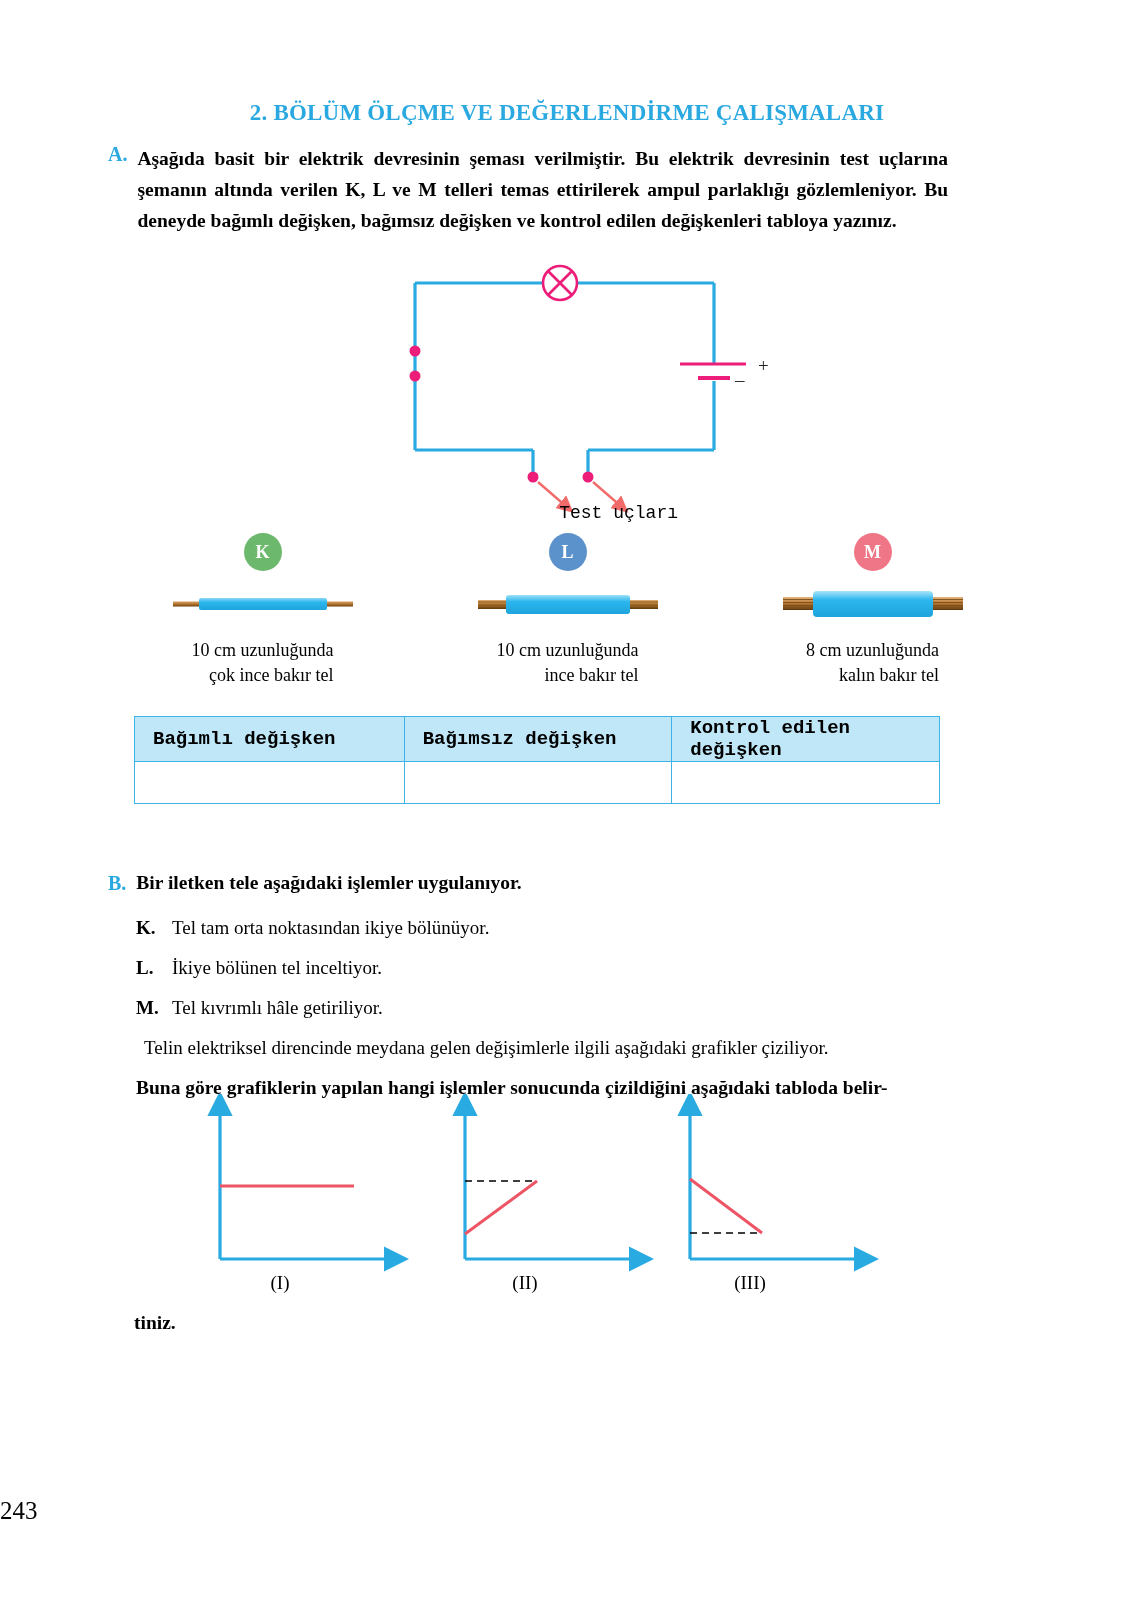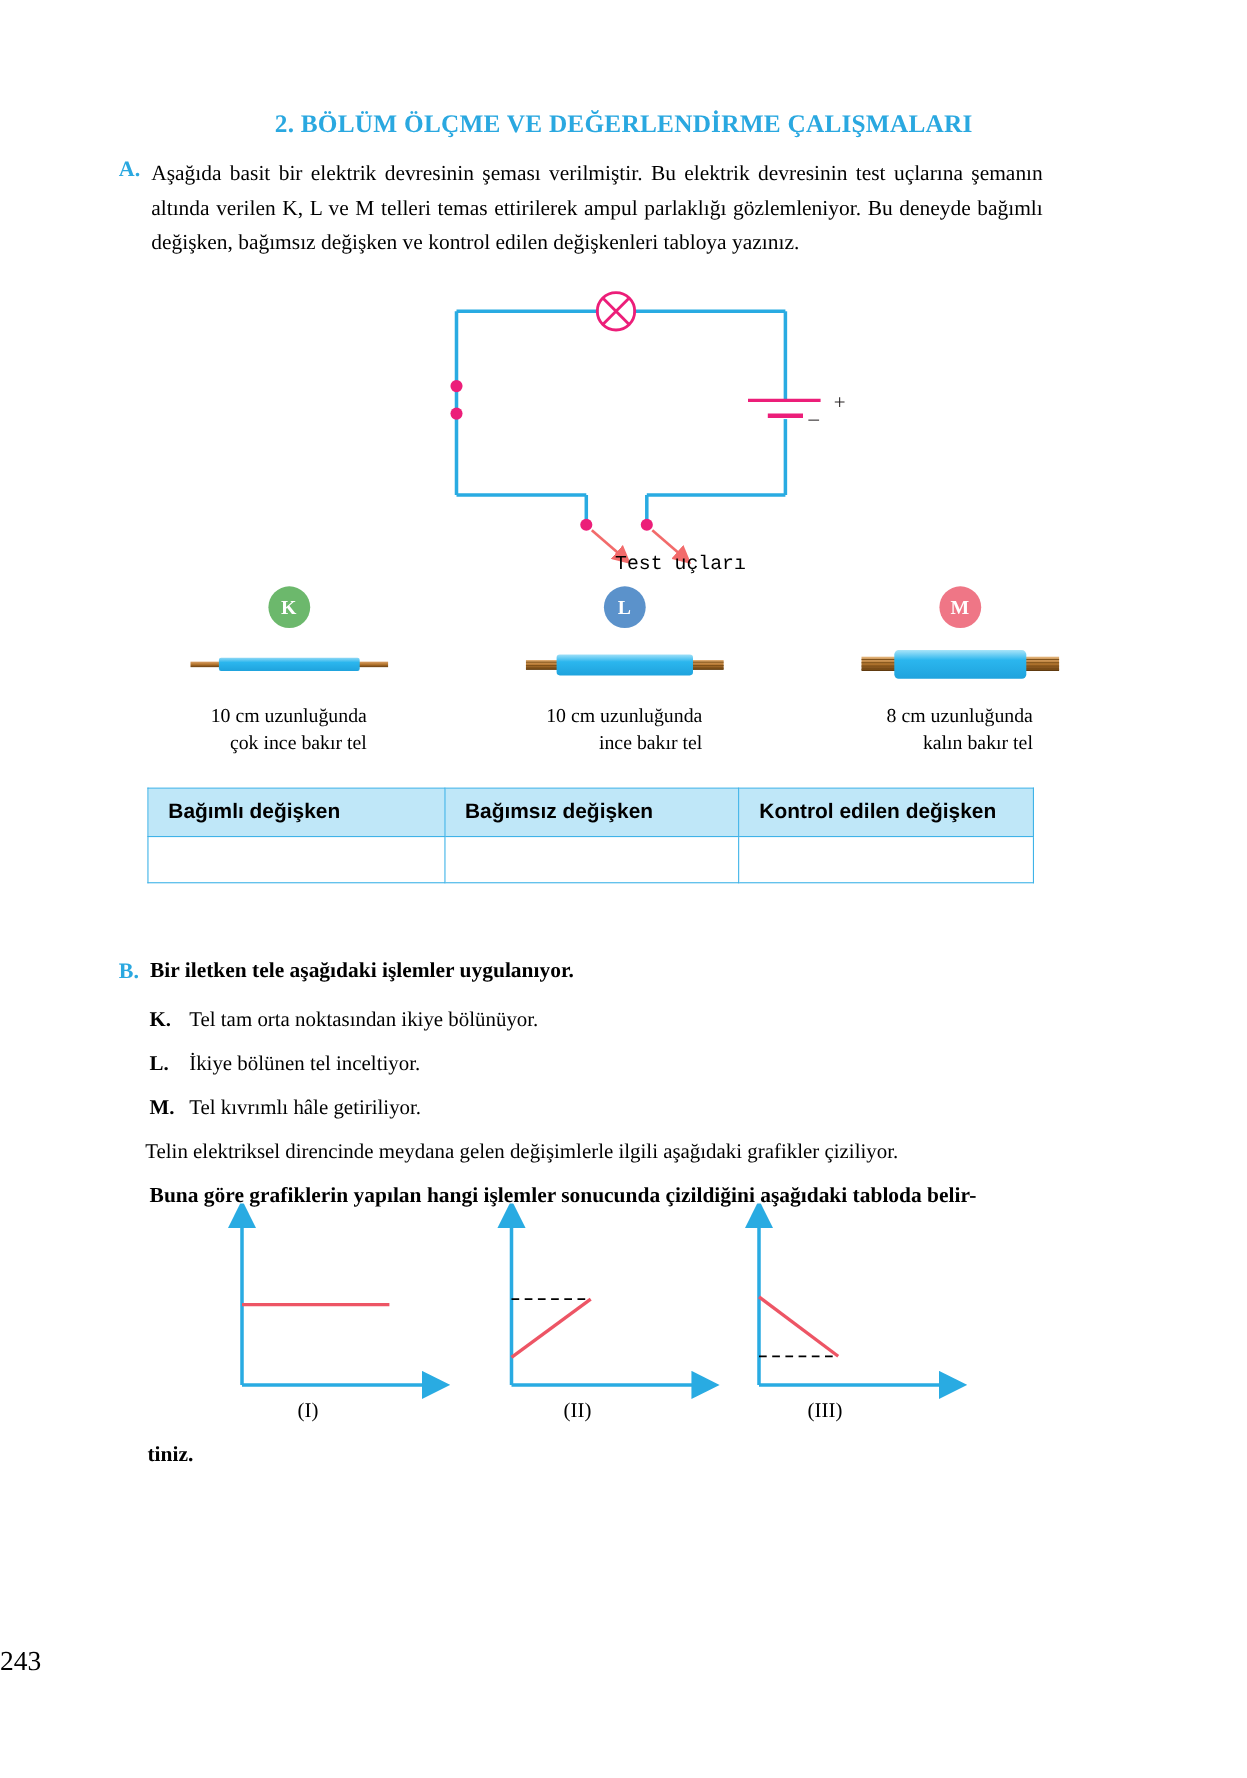--- a/index.html
+++ b/index.html
@@ -32,21 +32,21 @@
     position: absolute;
     top: 143px; left: 108px; width: 840px;
   }
   .sec-letter {
     color: #2aa8e0;
     font-weight: bold;
     font-size: 20px;
   }
   .sectionA-body {
     font-size: 19.5px;
-    font-weight: normal;
+    font-weight: bold;
     line-height: 31px;
     text-align: justify;
   }
   .hang {
     display: flex;
     gap: 10px;
     align-items: flex-start;
   }
   .hang .marker { flex: 0 0 auto; padding-top: 0px; }
   .hang .content { flex: 1 1 auto; }
@@ -87,21 +87,21 @@
     margin-top: 16px;
     text-align: right;
     font-size: 18px;
     line-height: 25px;
   }
 
   
   .tbl {
     position: absolute;
     border-collapse: collapse;
-    font-family: Liberation Sans, sans-serif;
+    font-family: Liberation Mono, monospace;
   }
   .tbl td, .tbl th {
     border: 1.5px solid #3fb3e8;
     padding: 0;
   }
   .tbl .hdr {
     background: #bfe7f8;
     font-weight: bold;
     font-size: 19px;
     height: 44px;
@@ -138,21 +138,21 @@
   .b-head { font-weight: bold; font-size: 19.5px; }
   .b-list { margin-top: 22px; }
   .b-item {
     display: flex;
     gap: 10px;
     margin-left: 28px;
     margin-bottom: 18px;
     font-size: 19px;
   }
   .b-item .lbl { font-weight: bold; width: 26px; flex: 0 0 auto; }
-  .b-para { margin-left: 24px; font-size: 19px; margin-bottom: 18px; }
+  .b-para { margin-left: 36px; font-size: 19px; margin-bottom: 18px; }
   .b-para-bold { margin-left: 28px; font-size: 19.5px; font-weight: bold; margin-top: 16px; }
 
   
   .graphs {
     position: absolute;
     top: 1094px; left: 190px;
     width: 720px; height: 210px;
   }
   .graph-item { position: absolute; top: 0; }
   .graph-label {

